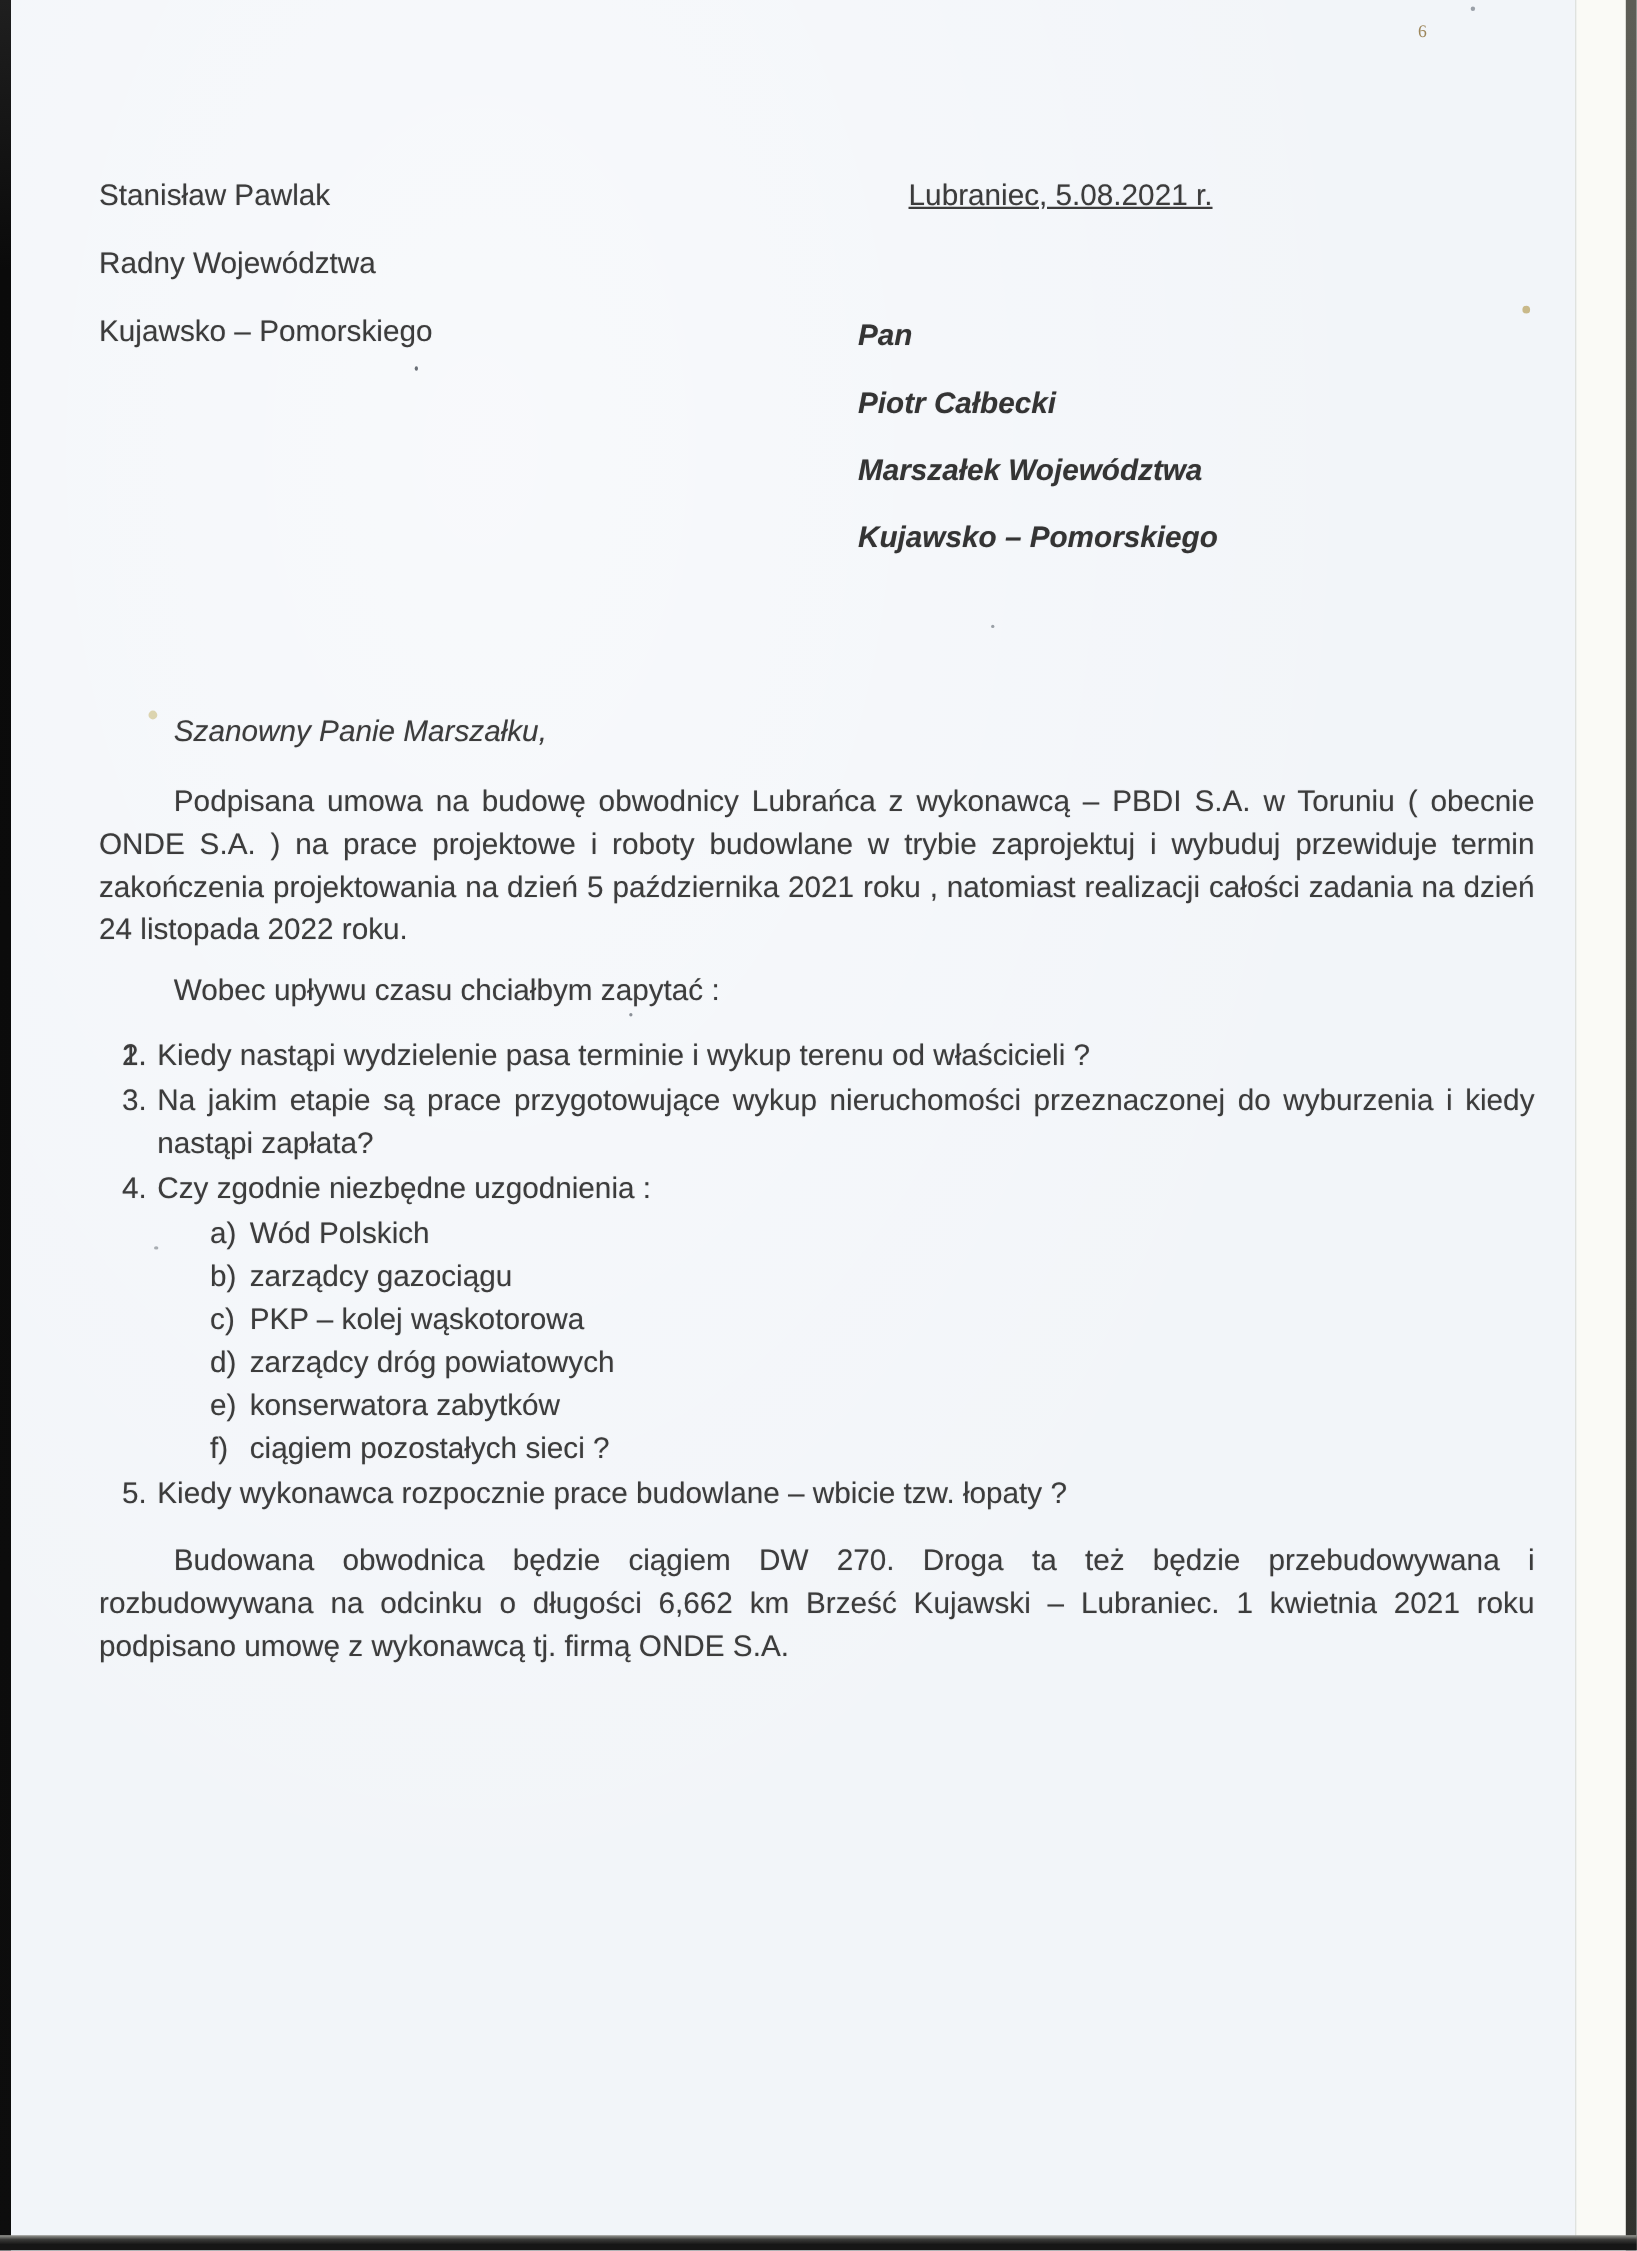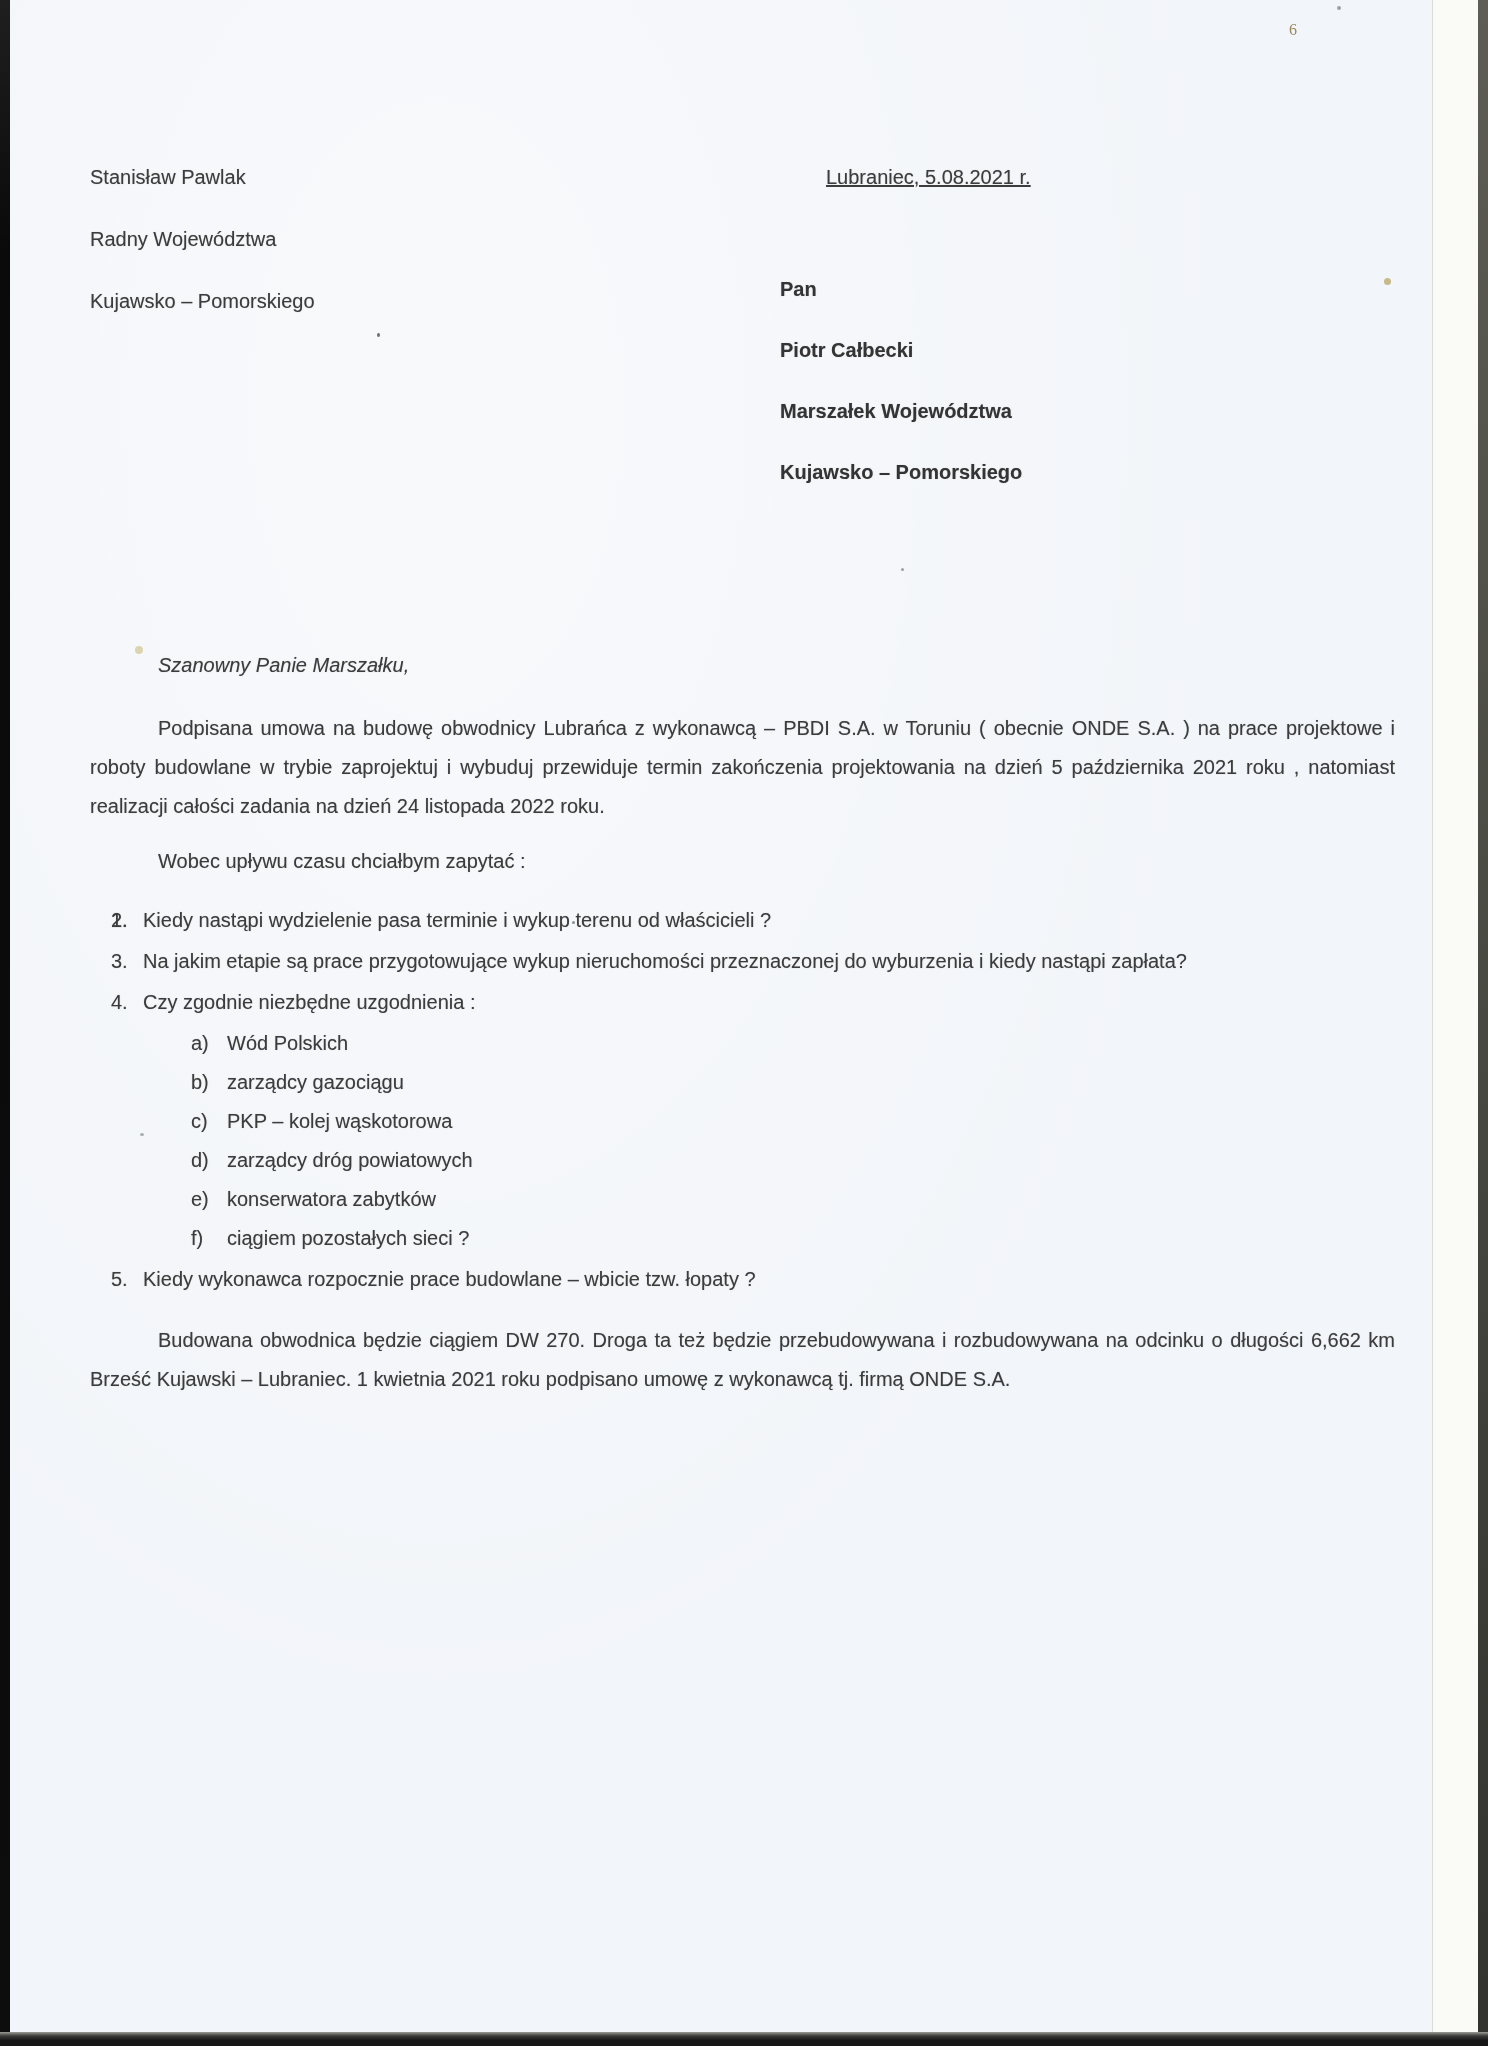--- a/index.html
+++ b/index.html
@@ -48,21 +48,21 @@
     position: absolute;
     left: 1478px; top: 0;
     width: 10px; height: 2046px;
     background: linear-gradient(#5d5d56, #44443e 60%, #32322e);
   }
 
   .letter {
     position: absolute;
     left: 90px; top: 0;
     width: 1305px;
-    font-size: 20px;
+    font-size: 27px;
     line-height: 39px;
     display: flow-root;
     text-shadow: 0 0 1px rgba(60,60,60,0.35);
   }
 
   .header {
     position: relative;
     margin-top: 158px;
     height: 360px;
   }
@@ -70,21 +70,21 @@
     margin: 0 0 23px 0;
   }
   .date-line {
     position: absolute;
     left: 736px; top: 0;
     white-space: nowrap;
     text-decoration: underline;
   }
   .recipient-block {
     position: absolute;
-    left: 690px; top: 112px;
+    left: 690px; top: 128px; font-style: italic;
   }
   .recipient-block p {
     margin: 0 0 22px 0;
     font-weight: bold;
     color: #343434;
   }
 
   .salutation {
     margin: 128px 0 0 0;
     font-style: italic;

